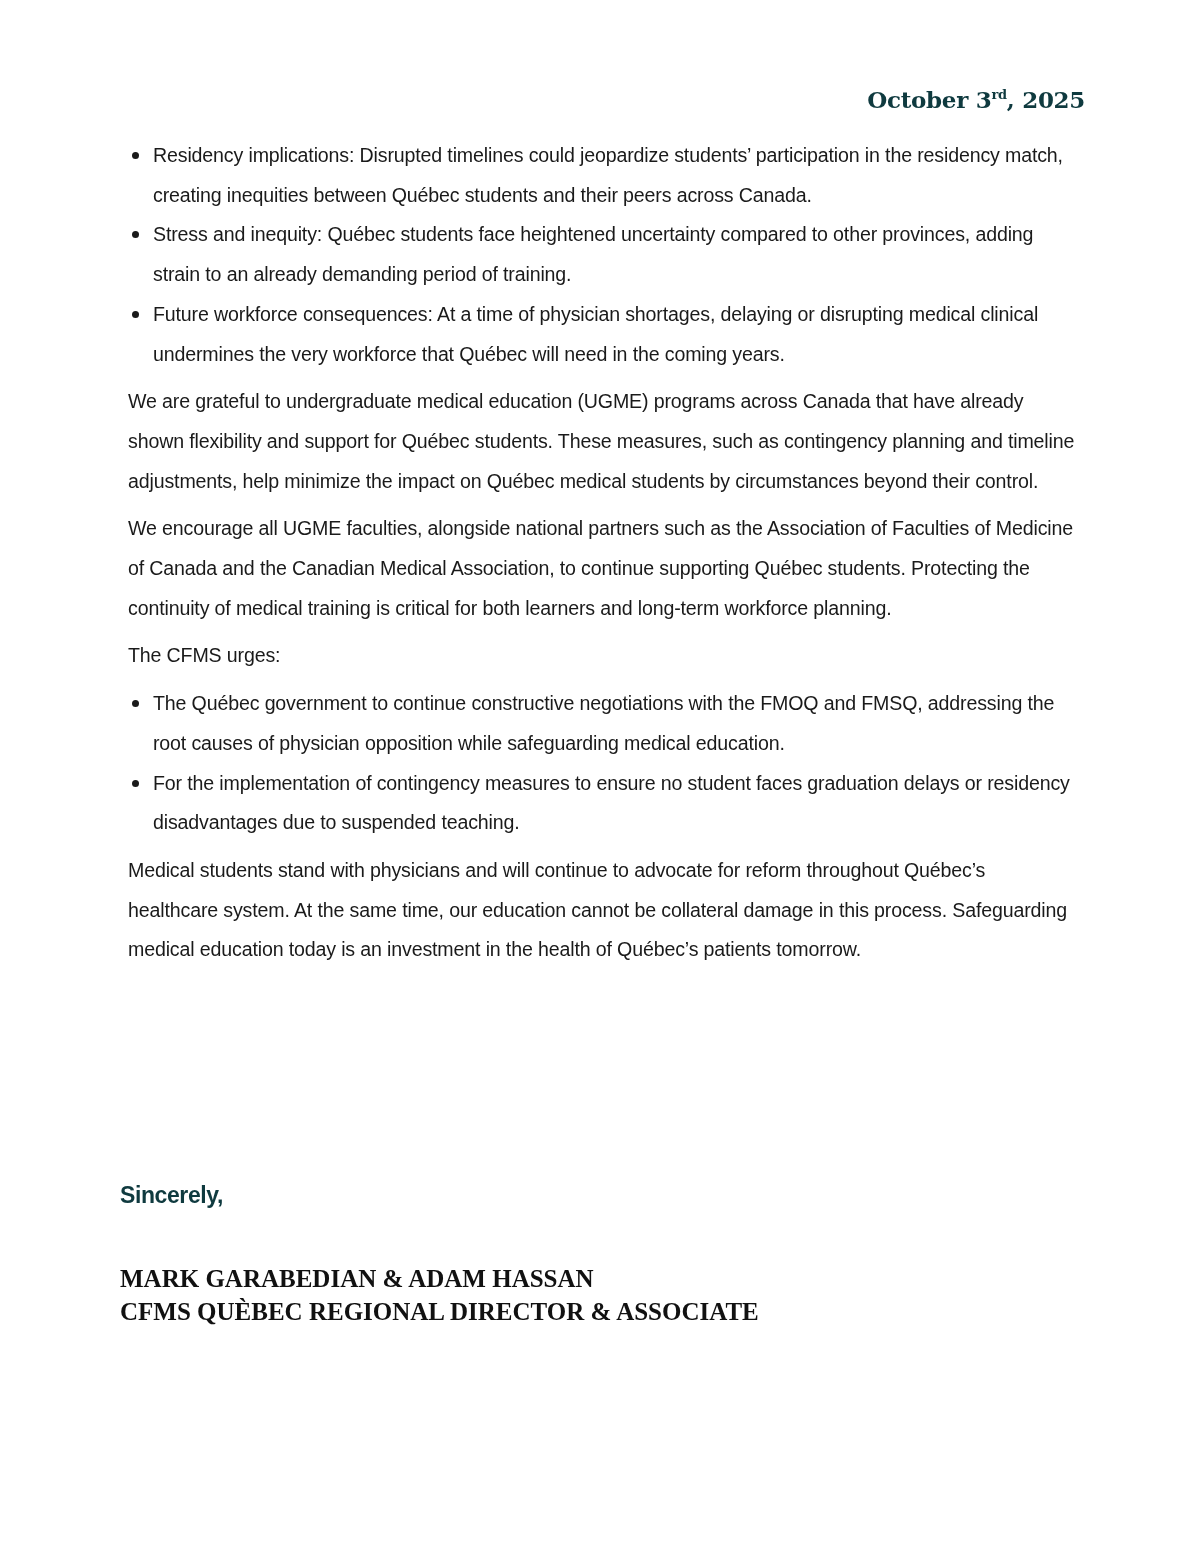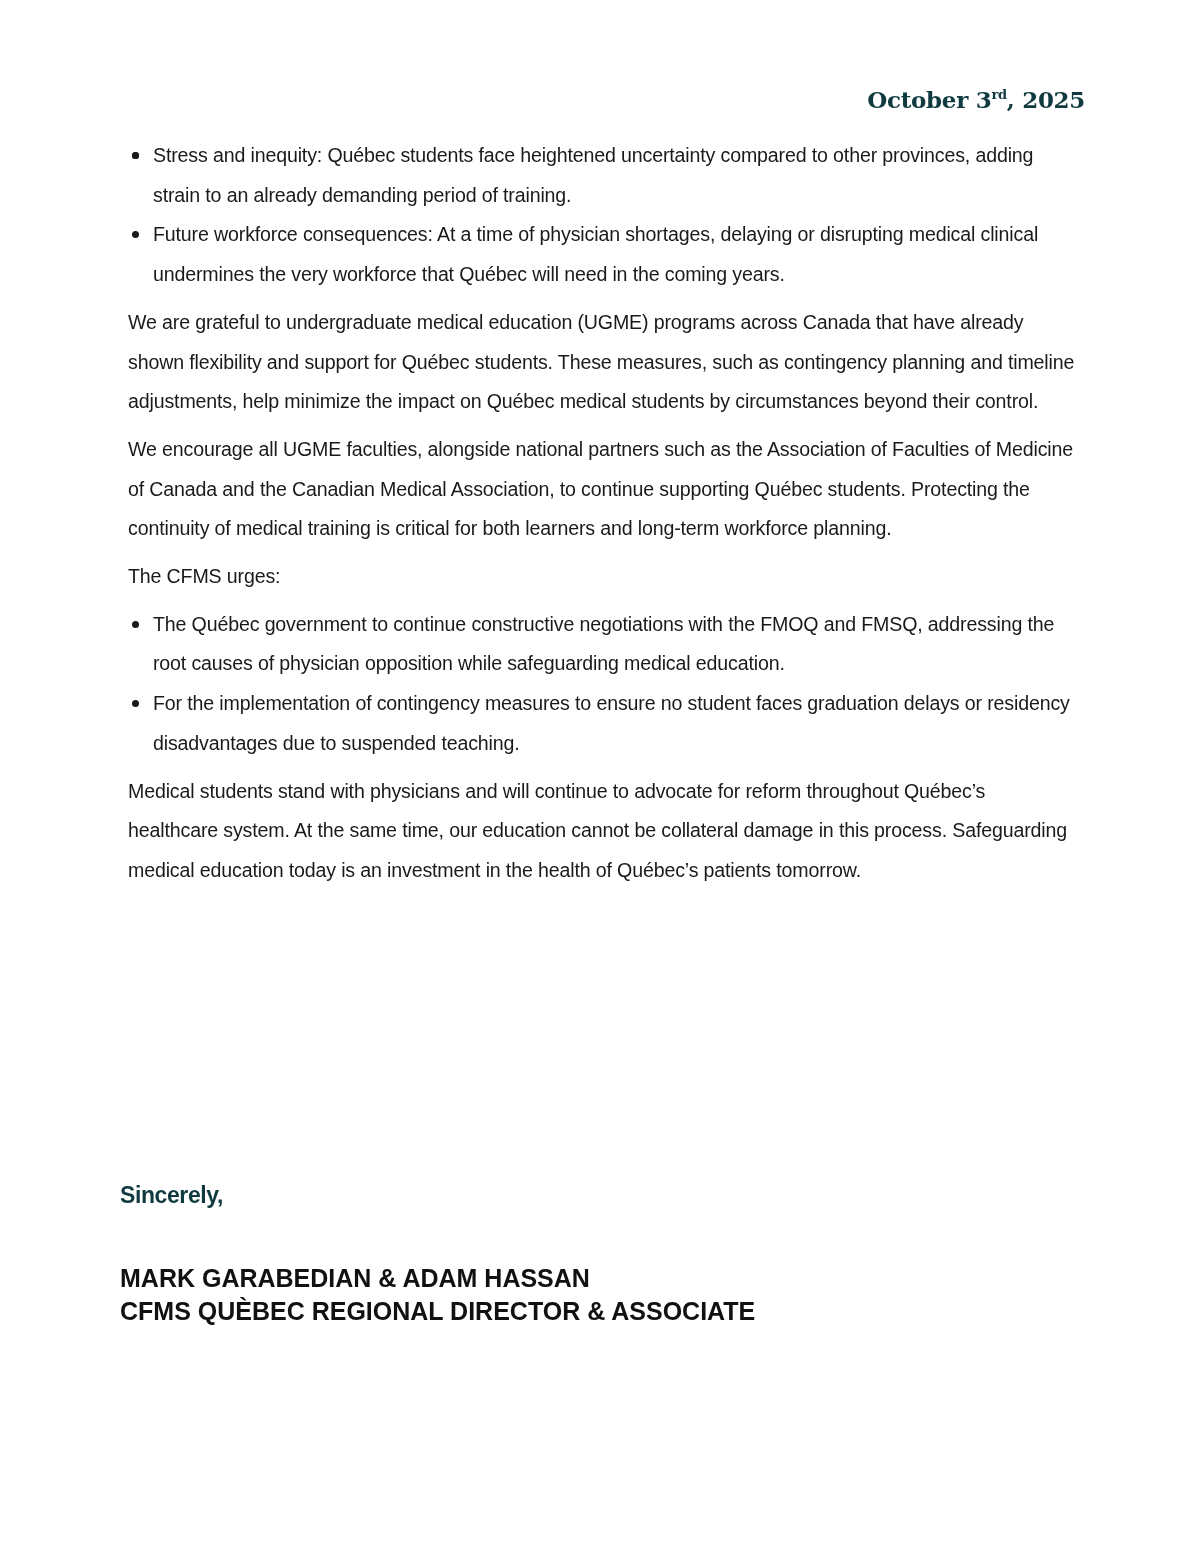--- a/index.html
+++ b/index.html
@@ -27,34 +27,34 @@
     position: absolute; left: -21px; top: 16px; width: 7px; height: 7px;
     border-radius: 50%; background: #1a1a1a;
   }
   .closing {
     position: absolute; left: 0; top: 1182px;
     font-family: Liberation Sans, sans-serif;
     font-weight: bold; font-size: 23px; color: #0f3a3f; letter-spacing: -0.4px;
   }
   .sig {
     position: absolute; left: 0; top: 1262px;
-    font-family: Liberation Sans, sans-serif;
+    font-family: Liberation Serif, serif;
     font-weight: bold; font-size: 25px; line-height: 33px; color: #111111;
   }
   .sig div { white-space: nowrap; }
 </style>
 </head>
 <body>
 
 <div class="page">
   <div class="date"><span>October 3</span><sup>rd</sup><span>, 2025</span></div>
 
   <div class="body-text">
     <ul>
-      <li><span class="bullet"></span></li>
+      <li><span class="bullet"></span><span>Residency implications: Disrupted timelines could jeopardize students’ participation in the residency match, creating inequities between Québec students and their peers across Canada.</span></li>
       <li><span class="bullet"></span><span>Stress and inequity: Québec students face heightened uncertainty compared to other provinces, adding strain to an already demanding period of training.</span></li>
       <li><span class="bullet"></span><span>Future workforce consequences: At a time of physician shortages, delaying or disrupting medical clinical undermines the very workforce that Québec will need in the coming years.</span></li>
     </ul>
     <p>We are grateful to undergraduate medical education (UGME) programs across Canada that have already shown flexibility and support for Québec students. These measures, such as contingency planning and timeline adjustments, help minimize the impact on Québec medical students by circumstances beyond their control.</p>
     <p>We encourage all UGME faculties, alongside national partners such as the Association of Faculties of Medicine of Canada and the Canadian Medical Association, to continue supporting Québec students. Protecting the continuity of medical training is critical for both learners and long-term workforce planning.</p>
     <p>The CFMS urges:</p>
     <ul>
       <li><span class="bullet"></span><span>The Québec government to continue constructive negotiations with the FMOQ and FMSQ, addressing the root causes of physician opposition while safeguarding medical education.</span></li>
       <li><span class="bullet"></span><span>For the implementation of contingency measures to ensure no student faces graduation delays or residency disadvantages due to suspended teaching.</span></li>
     </ul>

